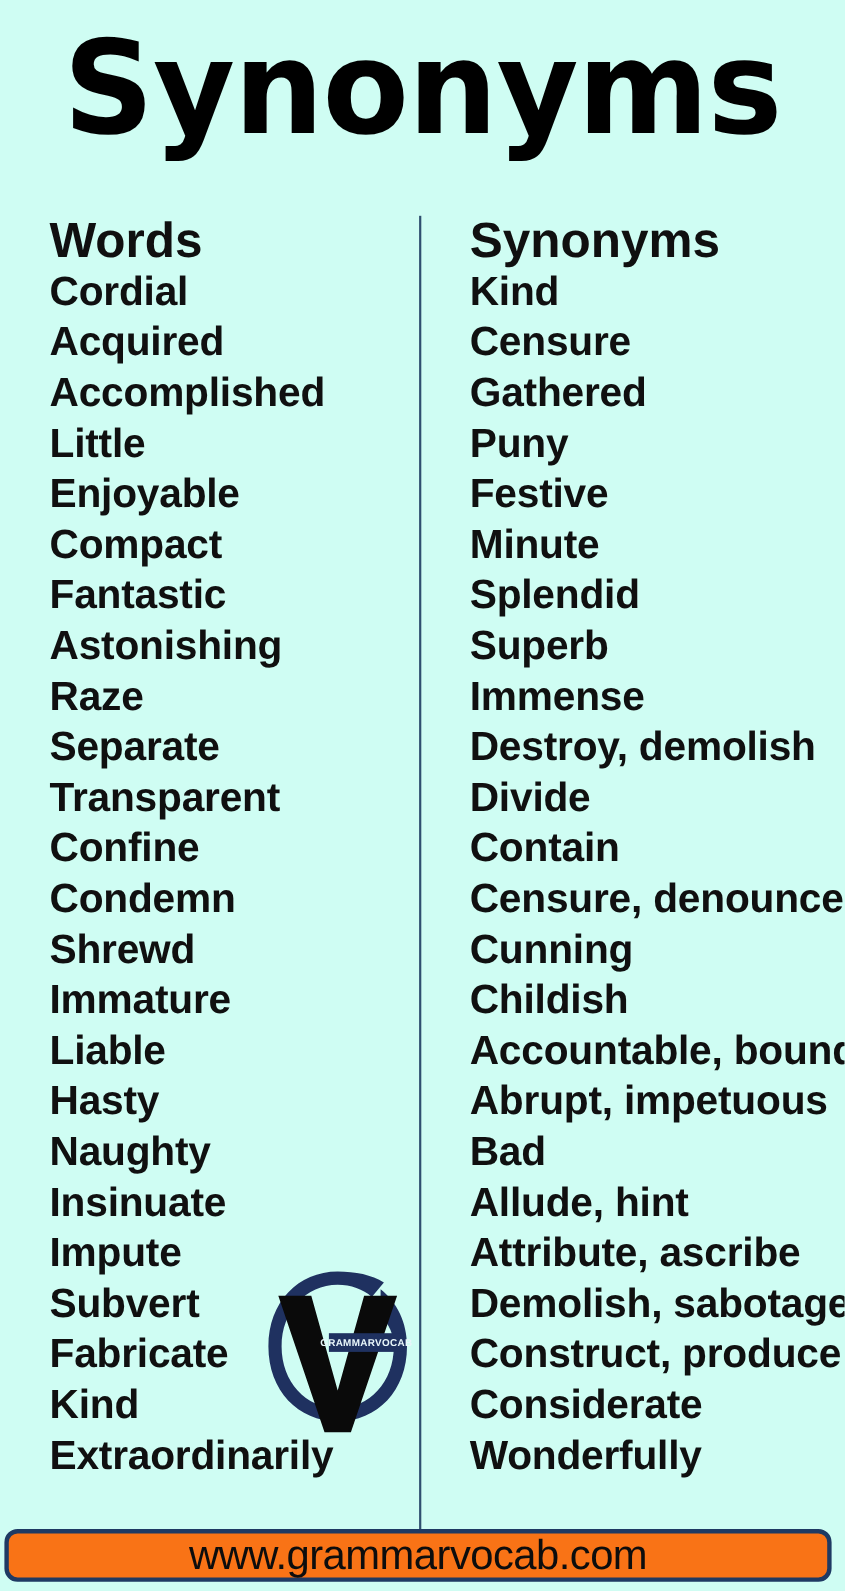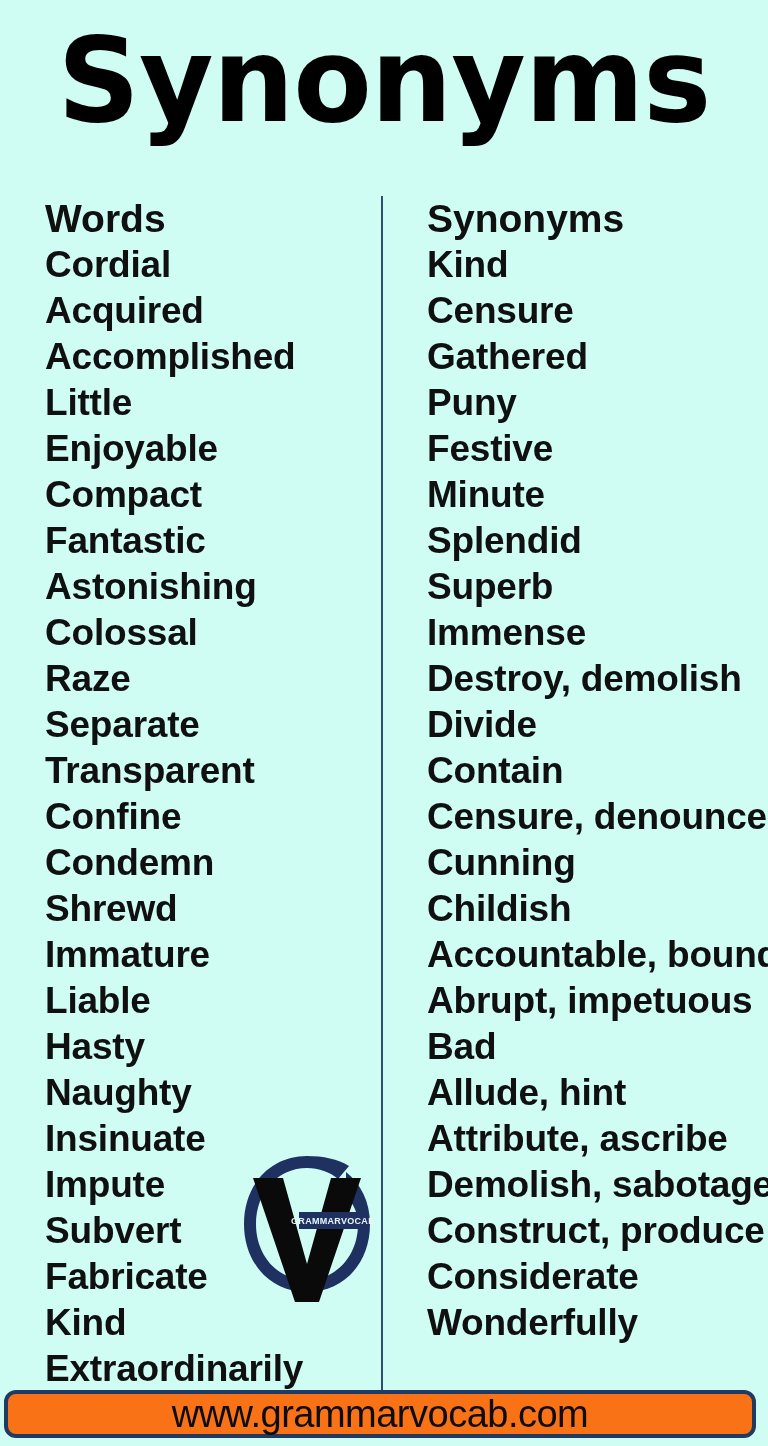--- a/index.html
+++ b/index.html
@@ -69,21 +69,21 @@
     height: 46px;
     line-height: 46px;
     font-size: 37px;
     color: #101010;
     white-space: nowrap;
     letter-spacing: -0.2px;
     font-weight: bold;
   }
   .row.header {
     font-weight: 700;
-    font-size: 39px;
+    font-size: 45px;
     letter-spacing: 0px;
   }
 
   
   .logo {
     position: absolute;
     left: 237px;
     top: 1152px;
     width: 140px;
     height: 152px;
@@ -127,21 +127,20 @@
     <div class="col col-words">
       <div class="row header">Words</div>
       <div class="row">Cordial</div>
       <div class="row">Acquired</div>
       <div class="row">Accomplished</div>
       <div class="row">Little</div>
       <div class="row">Enjoyable</div>
       <div class="row">Compact</div>
       <div class="row">Fantastic</div>
       <div class="row">Astonishing</div>
-      <div class="row">Colossal</div>
       <div class="row">Raze</div>
       <div class="row">Separate</div>
       <div class="row">Transparent</div>
       <div class="row">Confine</div>
       <div class="row">Condemn</div>
       <div class="row">Shrewd</div>
       <div class="row">Immature</div>
       <div class="row">Liable</div>
       <div class="row">Hasty</div>
       <div class="row">Naughty</div>

